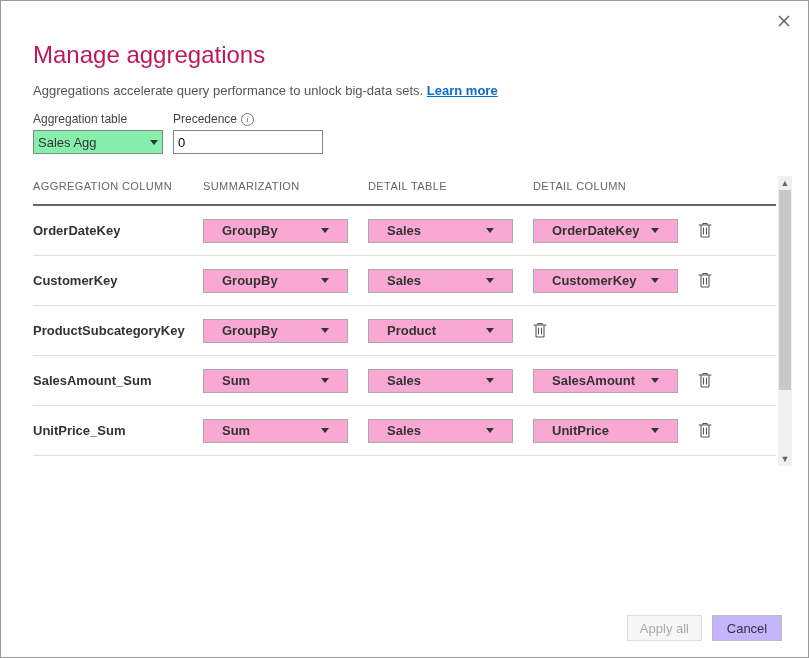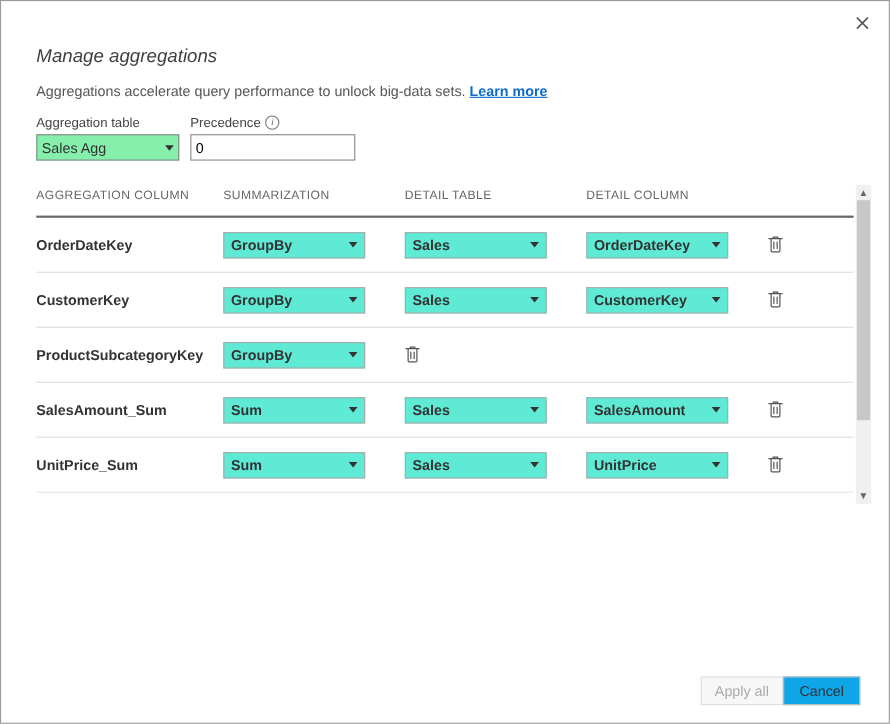--- a/index.html
+++ b/index.html
@@ -21,25 +21,24 @@
     width: 24px; height: 24px;
     display:flex; align-items:center; justify-content:center;
     color:#555;
     cursor:pointer;
     font-size:16px;
   }
   .content {
     padding: 40px 32px 0 32px;
   }
   h1.title {
-    font-size: 17px;
+    font-size: 24px;
     font-weight: 400;
     margin: 0 0 14px 0;
-    color: #404040;
-    font-style: italic;
+    color: #be185d;
   }
   .desc {
     font-size: 13px;
     color: #555;
     margin: 0 0 14px 0;
   }
   .desc a {
     color: #0a6cce;
     text-decoration: underline;
     cursor:pointer;
@@ -121,25 +120,25 @@
     border-bottom:1px solid #ddd;
   }
   .cell { display:flex; align-items:center; padding-right:6px;}
   .agg-name {
     font-size:13px;
     color:#333;
     overflow:hidden; text-overflow:ellipsis; white-space:nowrap;
   }
   .dropdown {
     height:24px;
-    width: 129px;
+    width: 145px;
     border:1px solid #aaa;
-    background:#5eead4;
+    background:#f9a8d4;
     display:flex; align-items:center; justify-content:space-between;
-    padding: 0 6px;
+    padding: 0 18px;
     font-size:13px;
     cursor:pointer;
   }
   .dropdown span { overflow:hidden; text-overflow:ellipsis; white-space:nowrap; }
   .trash-icon {
     width:16px; height:18px;
     cursor:pointer;
     color:#555;
   }
   .scrollbar {
@@ -161,29 +160,29 @@
     position:absolute;
     top:14px; left:1px; right:1px;
     height:200px;
     background:#c8c8c8;
   }
   .footer {
     position:absolute;
     bottom:16px;
     right:26px;
     display:flex;
-    gap:0;
+    gap:10px;
   }
   .btn {
     height:26px;
     min-width:70px;
     padding:0 12px;
     font-size:13px;
     border:1px solid #bbb;
-    background:#0ea5e9;
+    background:#c4b5fd;
     display:flex; align-items:center; justify-content:center;
     cursor:pointer;
   }
   .btn.disabled {
     color:#aaa;
     background:#f7f7f7;
     border-color:#ddd;
     cursor:default;
   }
 </style>
@@ -288,20 +287,26 @@
         <div class="row">
           <div class="cell col0">
             <span class="agg-name">ProductSubcategoryKey</span>
           </div>
           <div class="cell col1">
             <div class="dropdown">
               <span>GroupBy</span>
               <div class="caret-down"></div>
             </div>
           </div>
+          <div class="cell col2">
+            <div class="dropdown">
+              <span>Product</span>
+              <div class="caret-down"></div>
+            </div>
+          </div>
           <div class="cell col4">
             <span class="trash-icon"><svg width="14" height="16" viewBox="0 0 14 16">
                 <path d="M1 3h12M5 3V1.5h4V3M3 3v11a1 1 0 0 0 1 1h6a1 1 0 0 0 1-1V3M5.5 6v6M8.5 6v6" stroke="#555" stroke-width="1.1" fill="none" stroke-linecap="round"></path>
               </svg></span>
           </div>
         </div>
         <div class="row">
           <div class="cell col0">
             <span class="agg-name">SalesAmount_Sum</span>
           </div>

